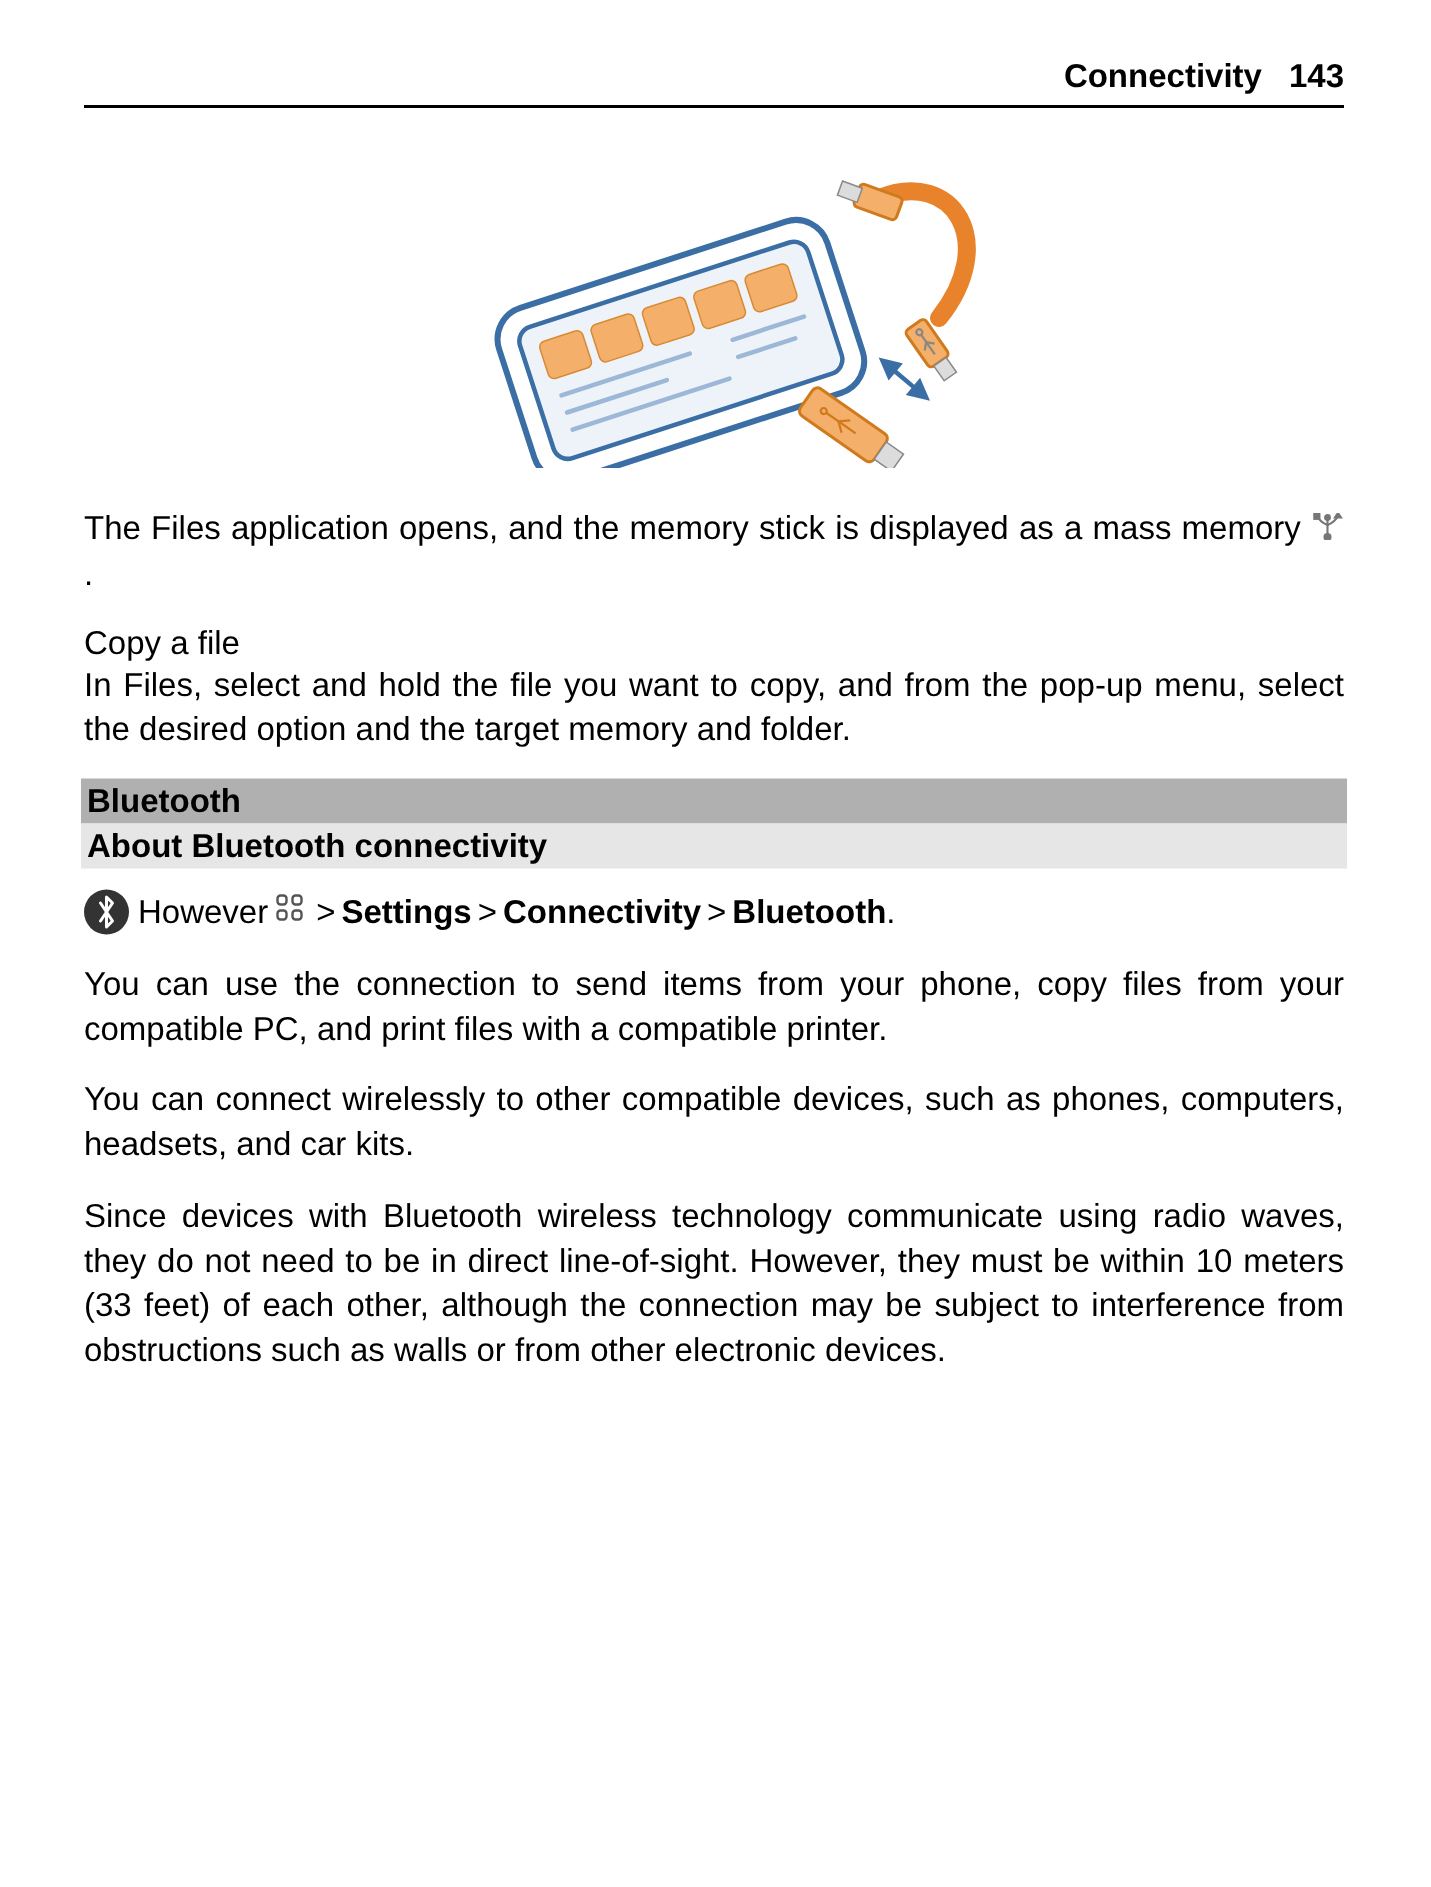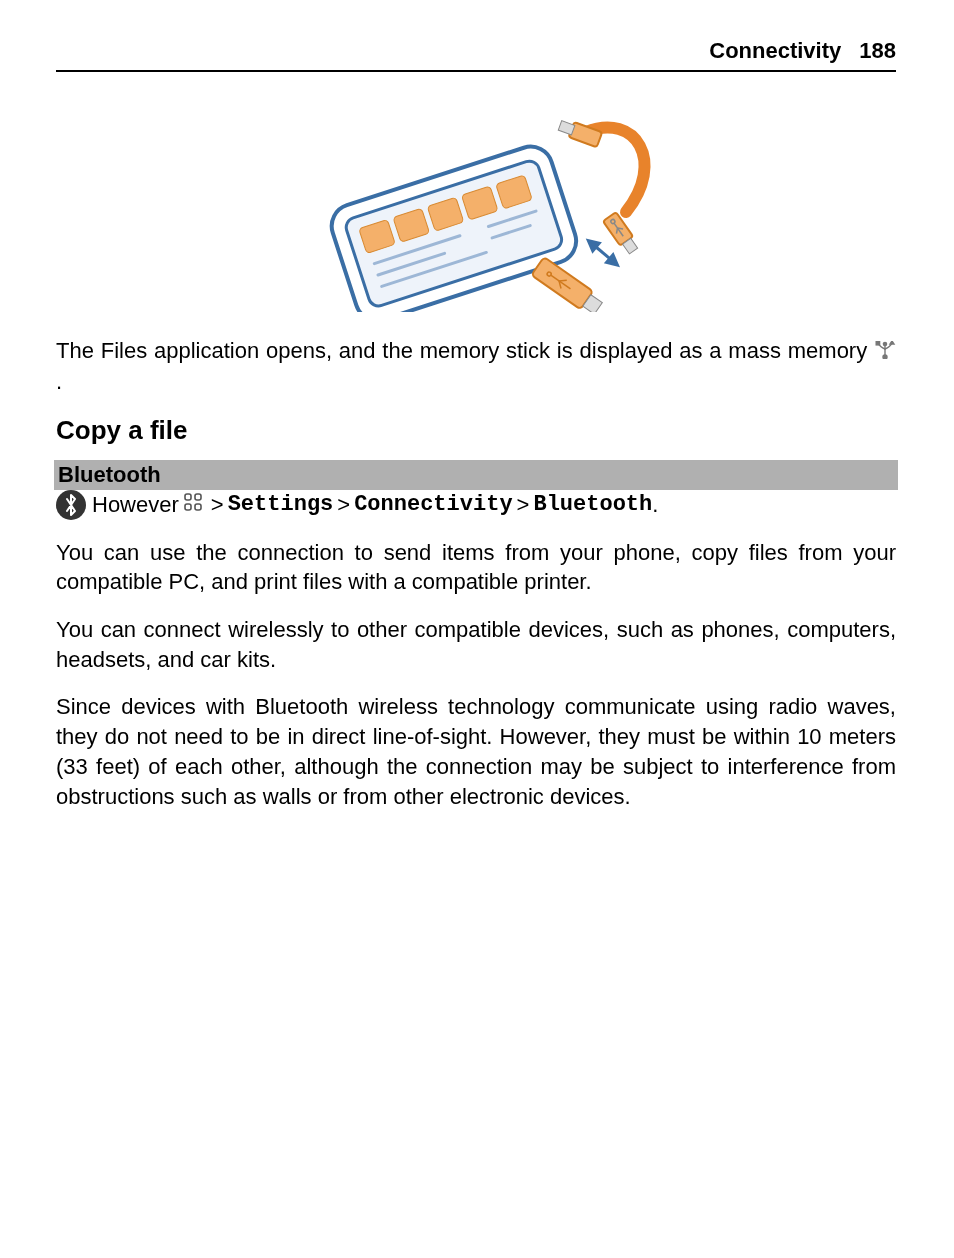--- a/index.html
+++ b/index.html
@@ -42,22 +42,22 @@
     font-size: 22px;
     line-height: 1.35;
     margin: 4px 0 18px 0;
     text-align: justify;
   }
   .body-text .inline-icon {
     vertical-align: middle;
     display: inline-block;
   }
   .subheading {
-    font-weight: 700;
-    font-size: 26px;
+    font-weight: 400;
+    font-size: 22px;
     margin-top: 14px;
   }
   .section-bar {
     background: #b0b0b0;
     font-weight: 700;
     font-size: 22px;
     padding: 2px 4px;
     margin: 14px -2px 0 -2px;
   }
   .sub-bar {
@@ -82,31 +82,31 @@
     display: inline-flex;
     align-items: center;
     justify-content: center;
     margin-right: 6px;
   }
   .bt-circle svg { display: block; }
   .menu-icon {
     margin: 0 4px;
     vertical-align: middle;
   }
-  .bold { font-weight: 700; font-family: Liberation Mono, monospace; }
+  .bold { font-weight: 700; }
   .gt { margin: 0 4px; }
 </style>
 </head>
 <body>
 
 <div class="page">
 
   <div class="header">
     <span class="section">Connectivity</span>
-    <span class="page-num">188</span>
+    <span class="page-num">143</span>
   </div>
 
   <div class="illus-wrap">
     <span class="illus">
       <svg width="380" height="210" viewBox="0 0 380 210">
 
         <g transform="translate(40,110) rotate(-18)">
           <rect x="0" y="0" width="230" height="120" rx="22" ry="22" fill="#fff" stroke="#3a6ea5" stroke-width="4"></rect>
           <rect x="14" y="14" width="202" height="92" rx="10" ry="10" fill="#eef3fa" stroke="#3a6ea5" stroke-width="3"></rect>
 
@@ -178,24 +178,26 @@
           <polygon points="18,0 20,3 16,3" fill="#777"></polygon>
           <circle cx="11" cy="16" r="2" fill="#777"></circle>
         </g>
       </svg>
     </span>
     <span> .</span>
   </p>
 
   <div>
     <div class="subheading">Copy a file</div>
+    <p class="body-text" style="margin-top:0">In Files, select and hold the file you want to copy, and from the pop-up menu, select the desired option and the target memory and folder.</p>
   </div>
 
 
   <div class="section-bar">Bluetooth</div>
+  <div class="sub-bar">About Bluetooth connectivity</div>
 
   <div class="select-line">
     <span class="bt-circle">
       <svg width="18" height="24" viewBox="0 0 18 24">
         <path d="M5 6 L13 18 L9 22 L9 2 L13 6 L5 18" fill="none" stroke="#fff" stroke-width="2" stroke-linejoin="round" stroke-linecap="round"></path>
       </svg>
     </span>
     <span>However</span>
     <span class="menu-icon">
       <svg width="20" height="20" viewBox="0 0 20 20">

